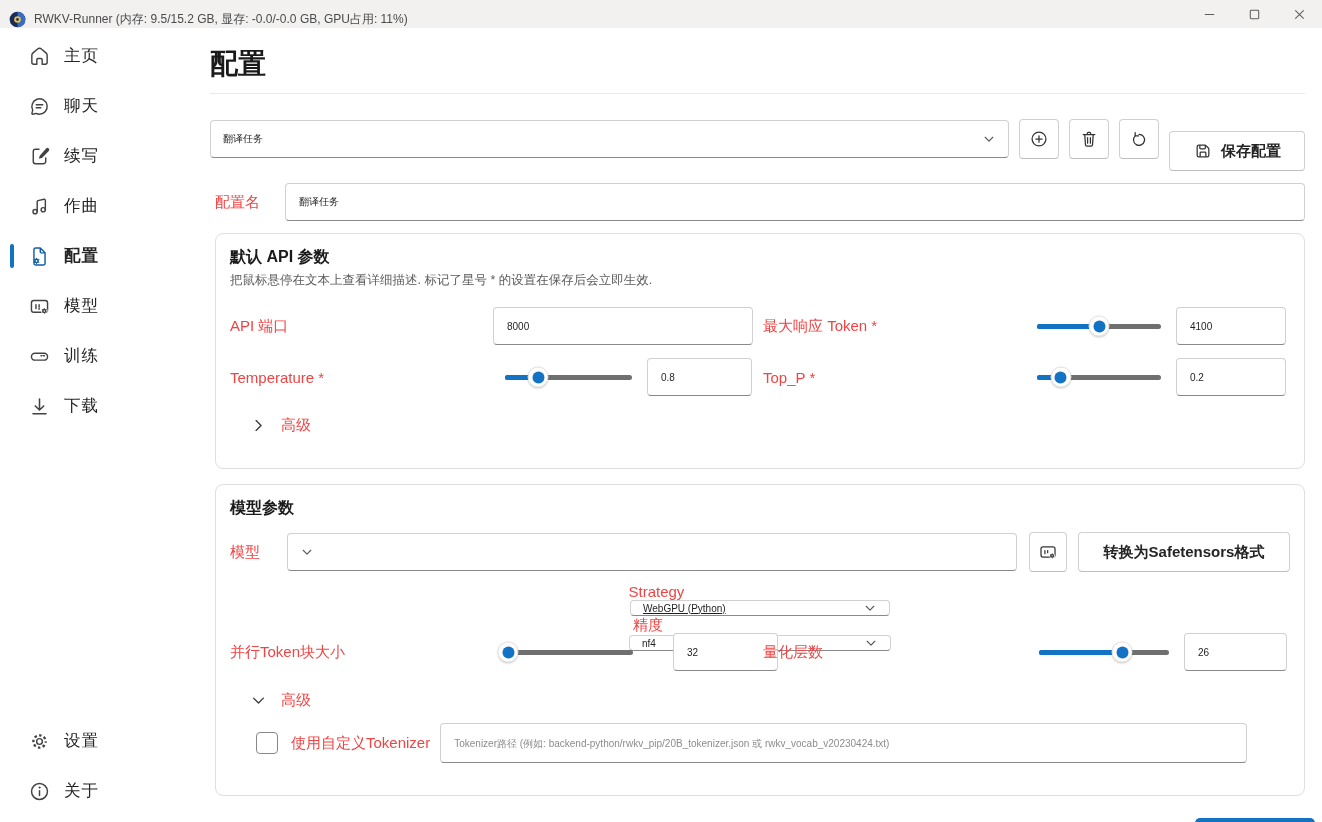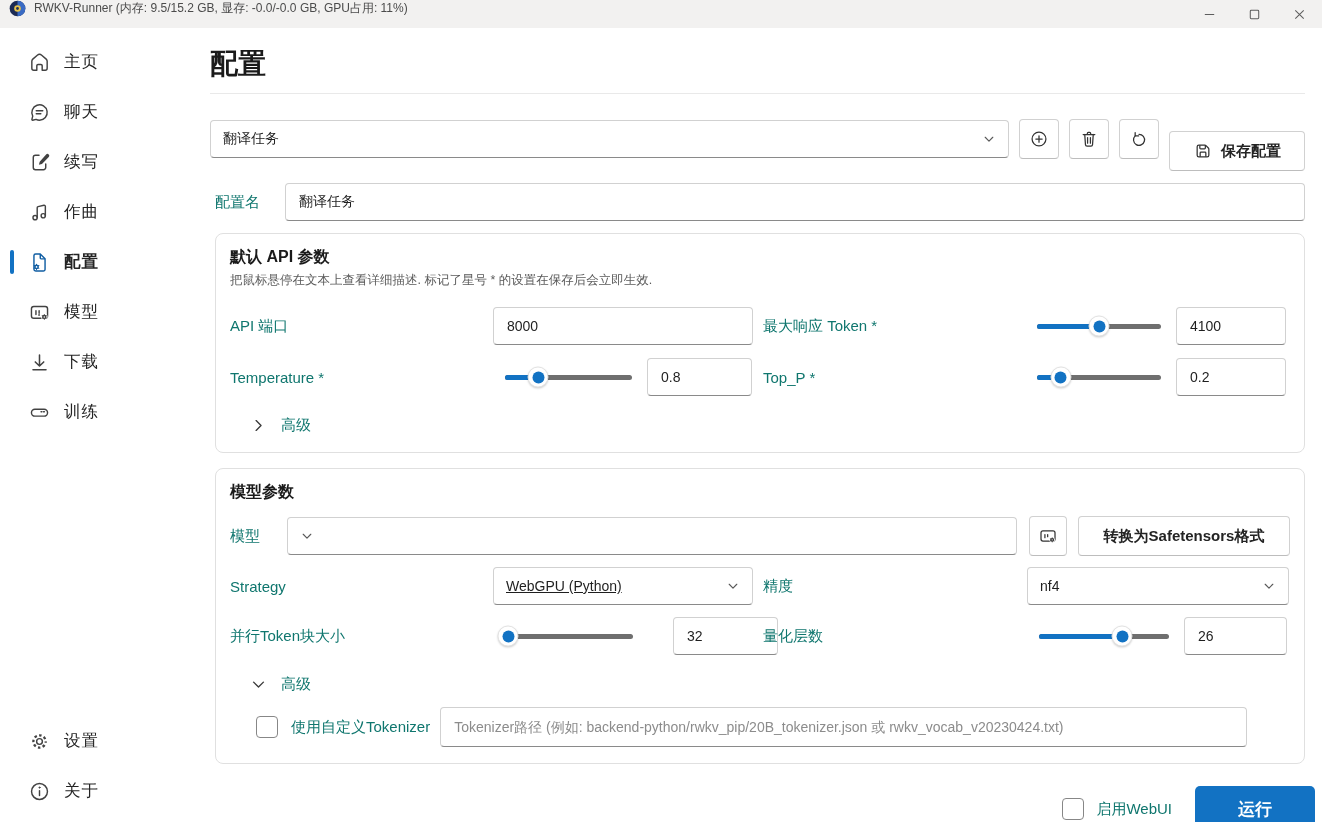--- a/index.html
+++ b/index.html
@@ -1,66 +1,66 @@
 <!DOCTYPE html>
 <html><head>
 <meta charset="utf-8">
 <style>
   * { margin:0; padding:0; box-sizing:border-box; }
   html,body { width:1322px; height:822px; overflow:hidden; }
   body { font-family:"Liberation Sans","DejaVu Sans",sans-serif; background:#fff; color:#1f1f1f; }
 
   
-  .titlebar { height:28px; background:#f2f1f0; display:flex; align-items:flex-start; padding-left:9px; gap:8px; }
+  .titlebar { height:28px; background:#f2f1f0; display:flex; align-items:flex-end; padding-left:9px; gap:8px; }
   .titlebar .app-icon { width:17px; height:17px; flex:0 0 auto; }
   .titlebar .tb-title { font-size:12px; color:#4b4b4b; }
   .win-controls { margin-left:auto; display:flex; height:100%; }
   .win-btn { width:45px; height:100%; display:flex; align-items:center; justify-content:center; color:#5d5d5d; }
   .win-btn svg { width:15px; height:15px; }
 
   
   .app { display:flex; height:794px; }
-  .sidebar { width:200px; flex:0 0 auto; display:flex; flex-direction:column; padding-top:9px; }
+  .sidebar { width:200px; flex:0 0 auto; display:flex; flex-direction:column; padding-top:3px; }
   .side-item { height:50px; display:flex; align-items:center; padding-left:28px; gap:13px; position:relative; cursor:pointer; }
   .side-item svg { width:23px; height:23px; color:#424242; flex:0 0 auto; }
   .side-item .lbl { font-size:16.5px; color:#242424; letter-spacing:1px; }
   .side-item.active svg { color:#115ea3; }
   .side-item.active .lbl { font-weight:bold; }
   .side-item.active::before { content:""; position:absolute; left:10px; top:13px; width:4px; height:24px; border-radius:2px; background:#1272c3; }
   .side-spacer { flex:1; }
   .sidebar .bottom { margin-bottom:6px; }
 
   .main { flex:1; padding:0 19px 0 10px; }
   h1.page-title { font-size:28px; font-weight:bold; color:#1a1a1a; margin-top:16px; line-height:40px; }
   .divider { border-top:1px solid #e9e9e9; margin-top:9px; }
 
   
-  .combo, .text-input { height:38px; background:#fff; border:1px solid #d1d1d1; border-bottom-color:#8a8a8a; border-radius:4px; font-size:14px; color:#1f1f1f; }
+  .combo, .text-input { height:38px; background:#fff; border:1px solid #d1d1d1; border-bottom-color:#8a8a8a; border-radius:4px; font-size:10px; color:#1f1f1f; }
   .combo { display:flex; align-items:center; padding:0 12px; gap:8px; }
   .combo .combo-text { flex:1; white-space:nowrap; overflow:hidden; }
   .combo svg.chev { width:14px; height:14px; color:#5a5a5a; flex:0 0 auto; }
   input.text-input { padding:0 13px; font-family:inherit; outline:none; }
   input.text-input::placeholder { color:#8c8c8c; }
 
   .btn { height:40px; background:#fff; border:1px solid #d1d1d1; border-bottom-color:#bdbdbd; border-radius:4px; display:inline-flex; align-items:center; justify-content:center; gap:8px; font-size:15px; font-weight:bold; color:#242424; cursor:pointer; font-family:inherit; }
   .btn svg { width:20px; height:20px; color:#333; }
   .btn.icon-only { width:40px; flex:0 0 auto; }
   .btn.primary { background:#1272c3; border:none; color:#fff; }
 
   .config-row { margin-top:13px; display:flex; gap:10px; align-items:center; }
   .config-row .combo { flex:1; }
   .btn-save { width:136px; height:40px;margin-top:24px; }
 
   .name-row { margin-top:12px; display:flex; align-items:center; margin-left:5px; }
   .name-row .field-label { width:56px; margin-right:14px; }
   .name-row input { flex:1; }
 
-  .field-label { font-size:15px; color:#0f766e; white-space:nowrap; }
-
-  .panel { margin-left:5px; border:1px solid #e0e0e0; border-radius:8px; background:#fff; padding:12px 14px 16px 14px; }
+  .field-label { font-size:15px; color:#ef4444; white-space:nowrap; }
+
+  .panel { margin-left:5px; border:1px solid #e0e0e0; border-radius:8px; background:#fff; padding:12px 14px 32px 14px; }
   .panel.api { margin-top:12px; }
   .panel.model { margin-top:15px; }
   .panel h2 { font-size:16px; font-weight:bold; line-height:22px; color:#1a1a1a; }
   .panel .subtitle { margin-top:4px; font-size:12.5px; color:#5a5a5a; line-height:16px; }
 
   .frow { display:flex; align-items:center; height:38px; }
   .lab1 { width:263px; flex:0 0 auto; }
   .lab2 { width:264px; margin-left:10px; flex:0 0 auto; }
   .ctrl1 { width:260px; flex:0 0 auto; display:flex; align-items:center; }
   .ctrl2 { width:262px; flex:0 0 auto; display:flex; align-items:center; }
@@ -186,32 +186,32 @@
           <rect x="16.55" y="18.1" width="0.9" height="1.6" rx="0.4" transform="rotate(60 17 16.6)"></rect>
           <rect x="16.55" y="13.5" width="0.9" height="1.6" rx="0.4" transform="rotate(-60 17 16.6)"></rect>
           <rect x="16.55" y="18.1" width="0.9" height="1.6" rx="0.4" transform="rotate(-60 17 16.6)"></rect>
         </g>
         <circle cx="17" cy="16.6" r="0.8" fill="#fff" stroke="none"></circle>
       </svg>
       <span class="lbl">模型</span>
     </div>
 
     <div class="side-item">
-      <svg viewBox="0 0 24 24" fill="none" stroke="currentColor" stroke-width="1.6" stroke-linecap="round" stroke-linejoin="round">
-          <path d="M12 4.2v11M7.6 11.4l4.4 4.3 4.4-4.3M5.2 19.6h13.6"></path>
-        </svg>
-      <span class="lbl">下载</span>
-    </div>
-
-    <div class="side-item">
       <svg viewBox="0 0 24 24" fill="none" stroke="currentColor" stroke-width="1.5" stroke-linecap="round">
           <rect x="3.6" y="8.6" width="16.8" height="7.2" rx="3.6"></rect>
           <path d="M13.6 11.3h.9M16.2 11.3h.9"></path>
         </svg>
       <span class="lbl">训练</span>
+    </div>
+
+    <div class="side-item">
+      <svg viewBox="0 0 24 24" fill="none" stroke="currentColor" stroke-width="1.6" stroke-linecap="round" stroke-linejoin="round">
+          <path d="M12 4.2v11M7.6 11.4l4.4 4.3 4.4-4.3M5.2 19.6h13.6"></path>
+        </svg>
+      <span class="lbl">下载</span>
     </div>
 
     <div class="side-spacer"></div>
 
     <div class="side-item">
       <svg viewBox="0 0 24 24" fill="none" stroke="currentColor" stroke-width="1.5">
           <circle cx="12" cy="12" r="3"></circle>
           <circle cx="12" cy="12" r="6.4" stroke-width="2.4" stroke-dasharray="2.6 2.43" stroke-dashoffset="1.2"></circle>
         </svg>
       <span class="lbl">设置</span>
@@ -343,21 +343,21 @@
               <rect x="16.55" y="18.1" width="0.9" height="1.6" rx="0.4" transform="rotate(-60 17 16.6)"></rect>
             </g>
             <circle cx="17" cy="16.6" r="0.8" fill="#fff" stroke="none"></circle>
           </svg>
         </button>
         <button class="btn" style="margin-left:11px;width:212px;">
           <span>转换为Safetensors格式</span>
         </button>
       </div>
 
-      <div class="frow" style="margin-top:12px;">
+      <div class="frow" style="margin-top:12px;flex-direction:column;">
         <span class="field-label lab1">Strategy</span>
         <div class="combo" style="width:260px;text-decoration:underline;">
           <span class="combo-text">WebGPU (Python)</span>
           <svg class="chev" viewBox="0 0 24 24" fill="none" stroke="currentColor" stroke-width="2" stroke-linecap="round" stroke-linejoin="round">
               <path d="M5.5 9 12 15.5 18.5 9"></path>
             </svg>
         </div>
         <span class="field-label lab2">精度</span>
         <div class="combo" style="width:262px;">
           <span class="combo-text">nf4</span>

